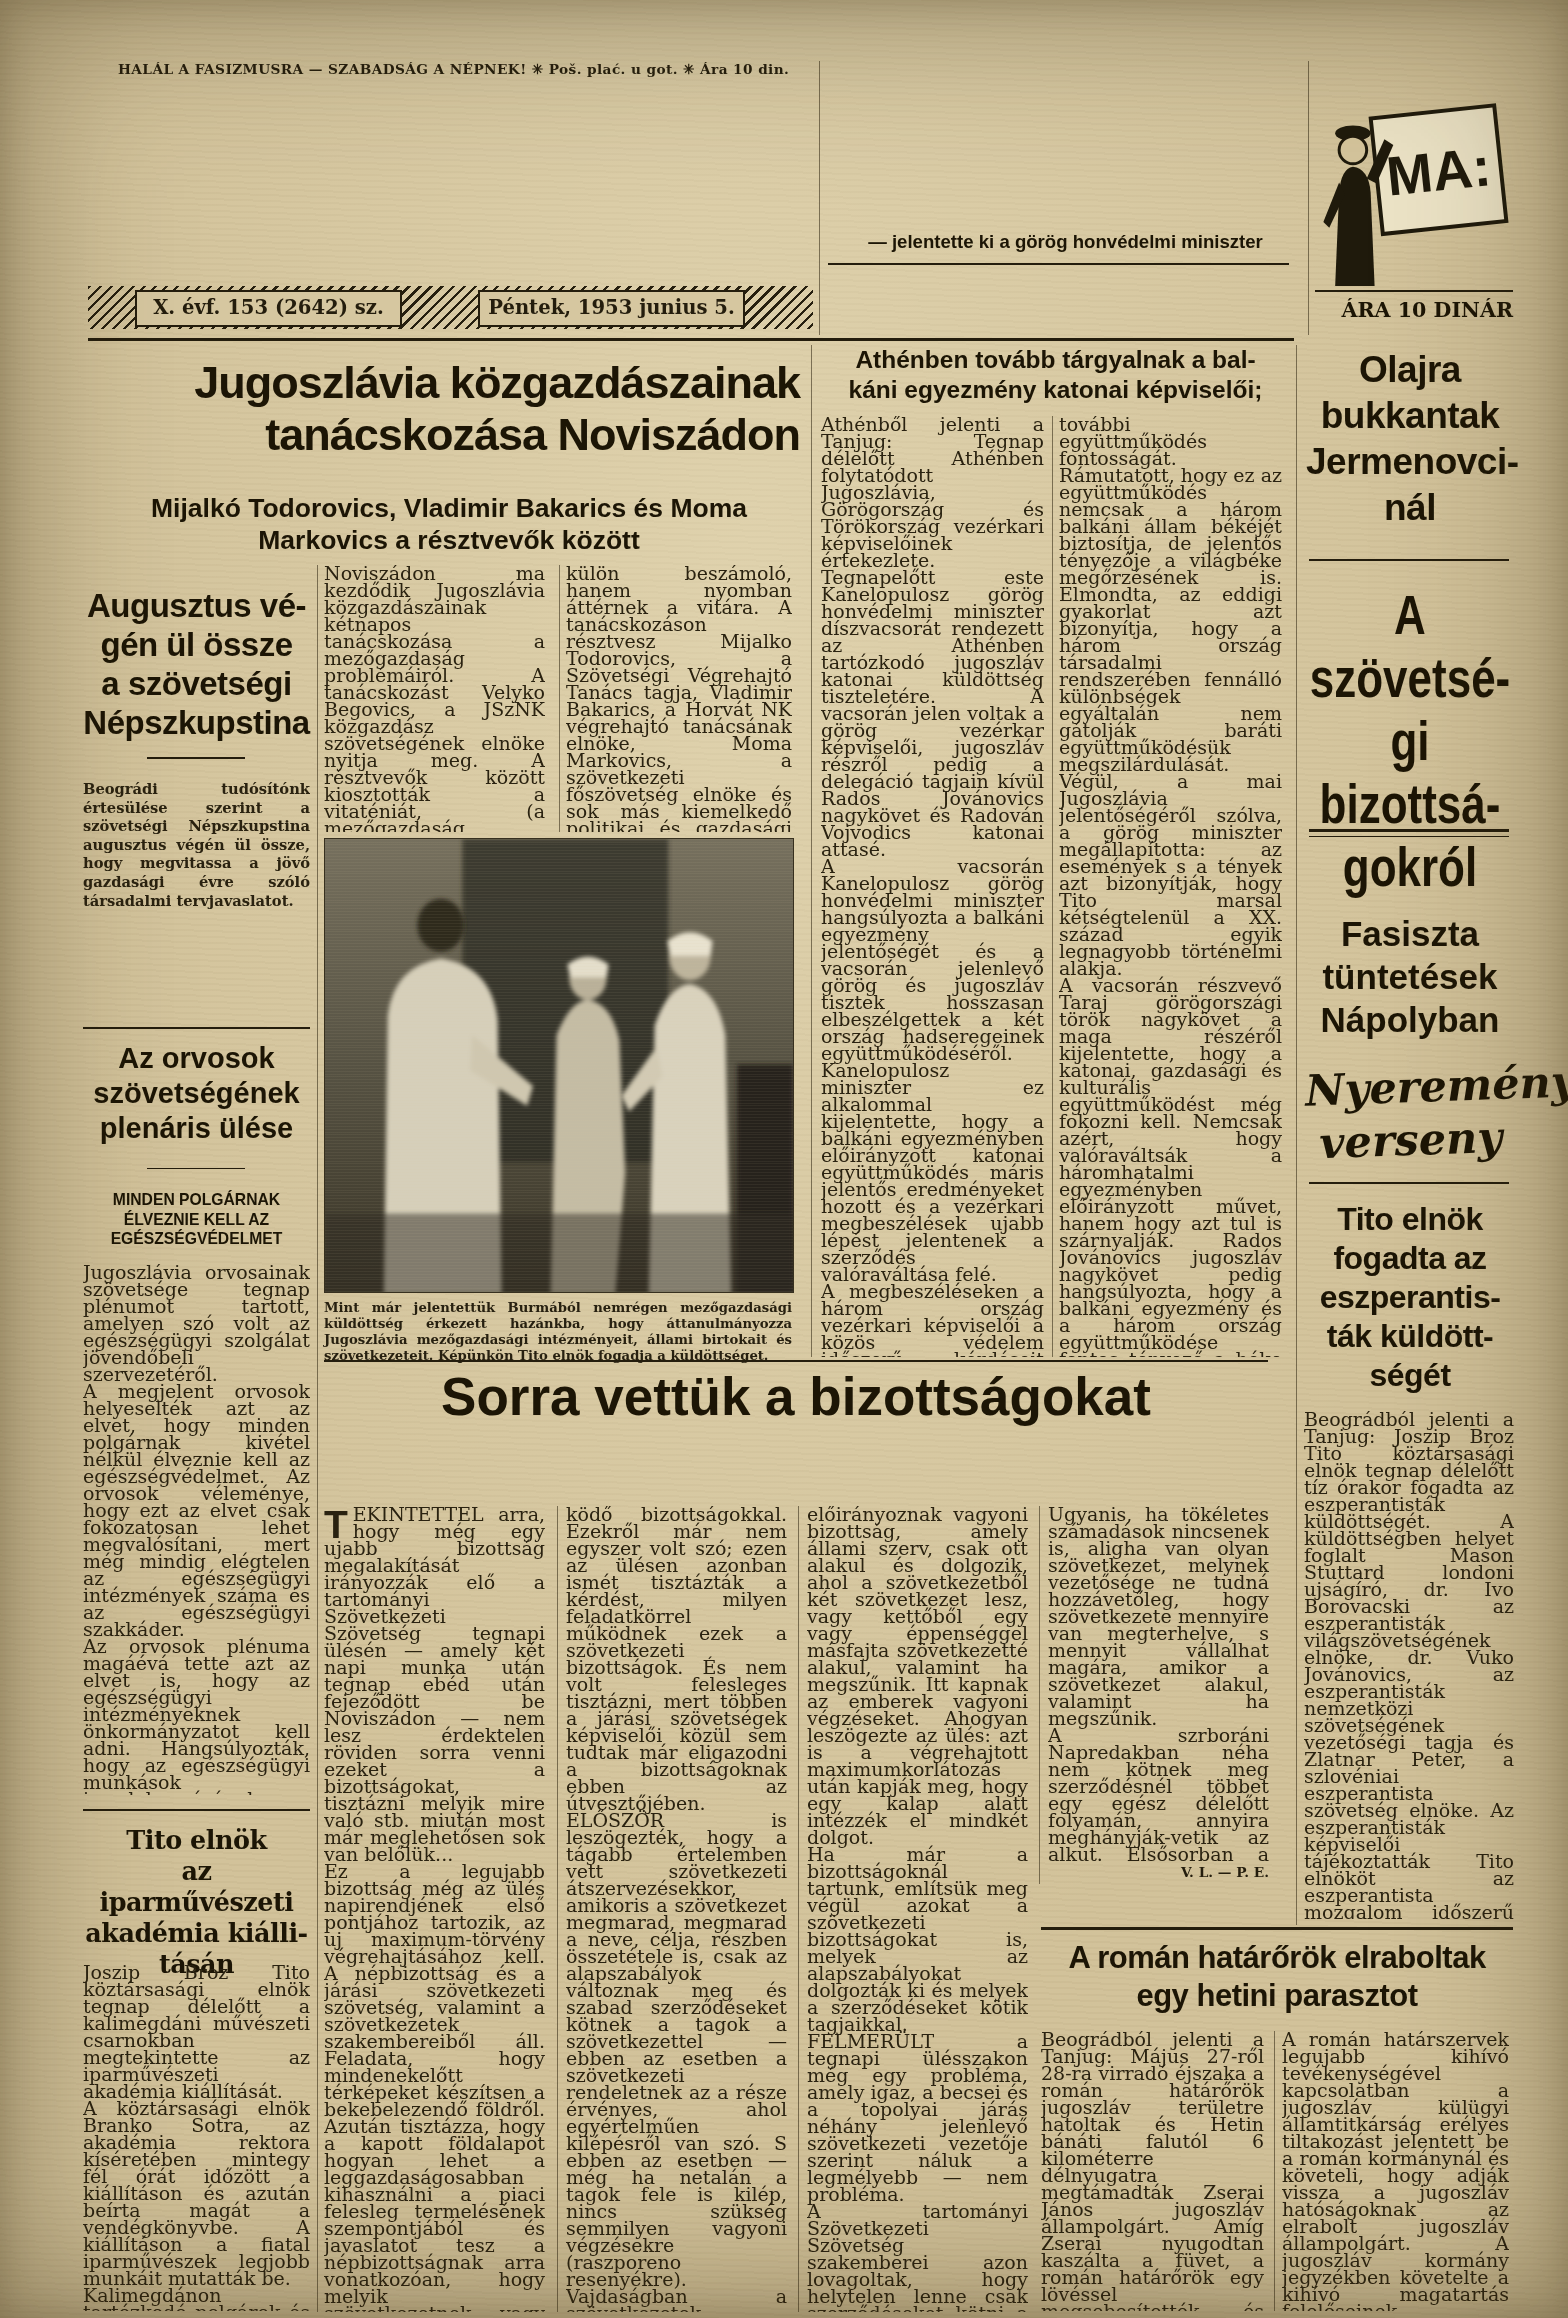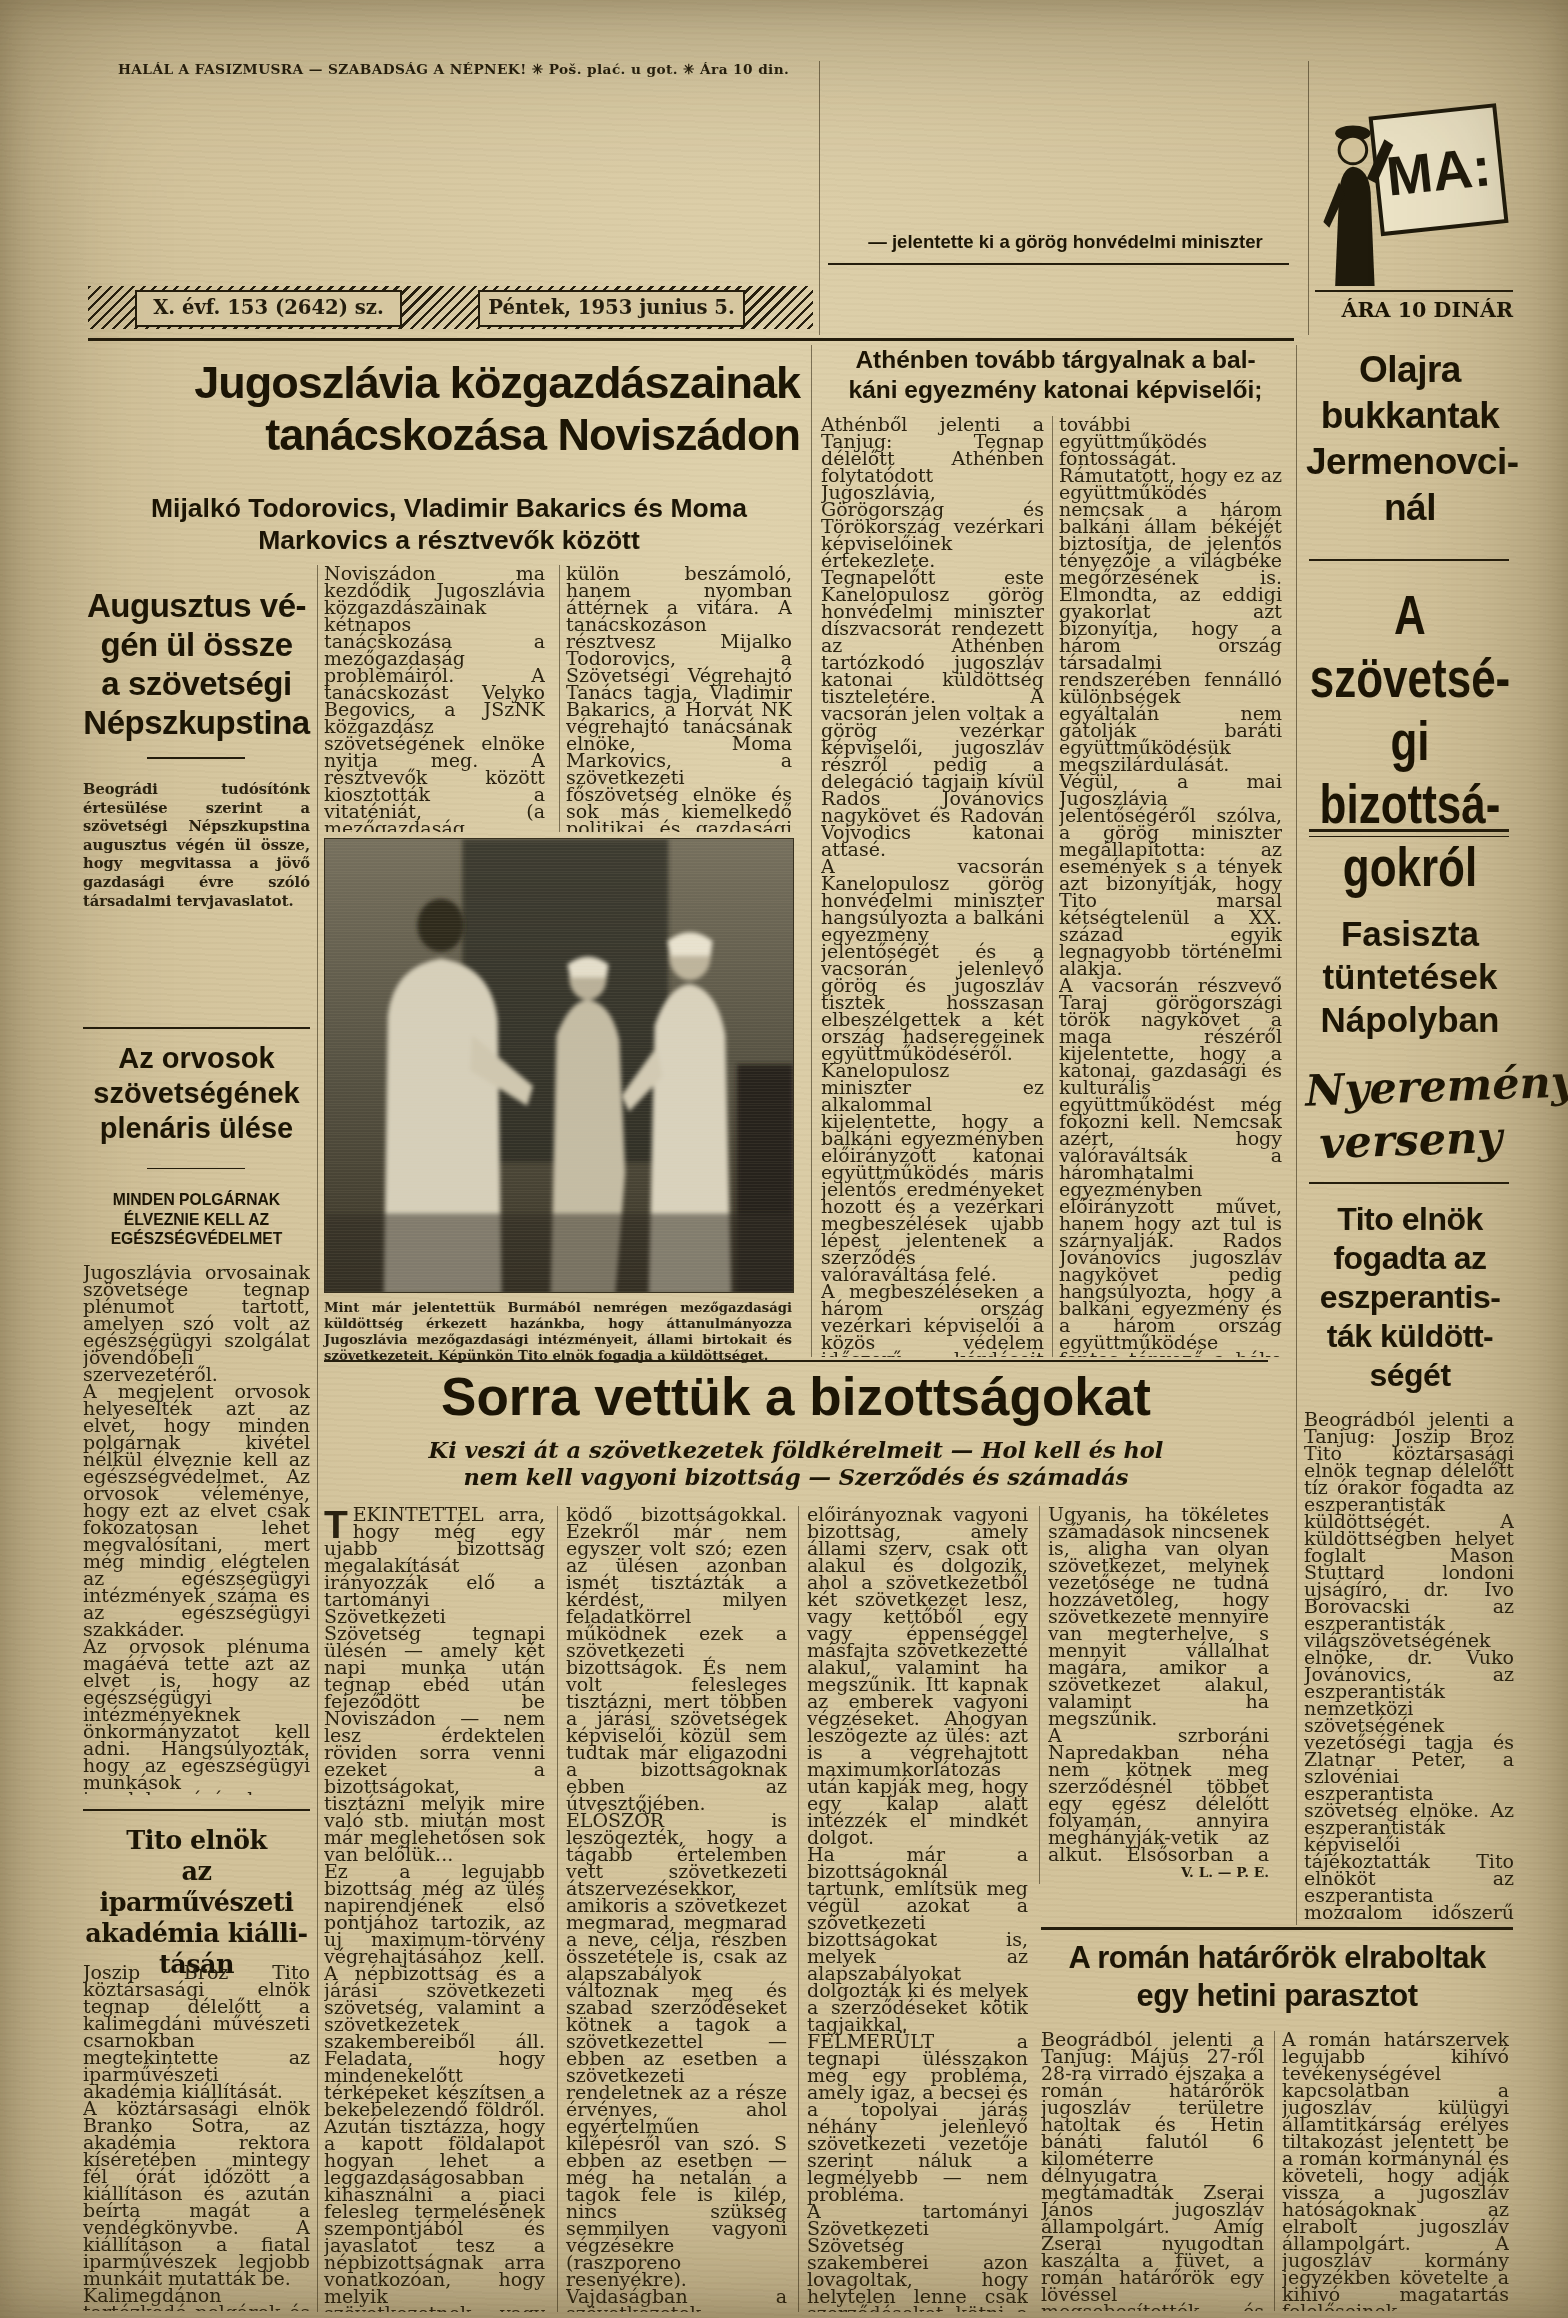--- a/index.html
+++ b/index.html
@@ -152,22 +152,20 @@
 A vacsorán Kanelopulosz görög honvédelmi miniszter hangsúlyozta a balkáni egyezmény jelentőségét és a vacsorán jelenlevő görög és jugoszláv tisztek hosszasan elbeszélgettek a két ország hadseregeinek együttműködéséről. Kanelopulosz miniszter ez alkalommal kijelentette, hogy a balkáni egyezményben előirányzott katonai együttműködés máris jelentős eredményeket hozott és a vezérkari megbeszélések ujabb lépést jelentenek a szerződés valóraváltása felé.
 A megbeszéléseken a három ország vezérkari képviselői a közös védelem időszerű kérdéseit vitatják meg és megállapodnak a további értekezletek időpontjában is. Az értekezlet második napján a vezérkari képviselők a balkáni térség védelmi kérdéseivel foglalkoztak. A tanácskozások szívélyes és baráti légkörben folynak és előreláthatólag néhány napig tartanak még. A megfigyelők véleménye szerint az athéni katonai tárgyalások ujabb bizonyítékai a három ország mind szorosabb együttműködésének.</div>
   <div class="abs body-text" style="left:1059px;top:416px;width:223px;height:941px;">további együttműködés fontosságát. Rámutatott, hogy ez az együttműködés nemcsak a három balkáni állam békéjét biztosítja, de jelentős tényezője a világbéke megőrzésének is. Elmondta, az eddigi gyakorlat azt bizonyítja, hogy a három ország társadalmi rendszerében fennálló különbségek egyáltalán nem gátolják baráti együttműködésük megszilárdulását. Végül, a mai Jugoszlávia jelentőségéről szólva, a görög miniszter megállapította: az események s a tények azt bizonyítják, hogy Tito marsal kétségtelenül a XX. század egyik legnagyobb történelmi alakja.
 A vacsorán részvevő Taraj görögországi török nagykövet a maga részéről kijelentette, hogy a katonai, gazdasági és kulturális együttműködést még fokozni kell. Nemcsak azért, hogy valóraváltsák a háromhatalmi egyezményben előirányzott művet, hanem hogy azt tul is szárnyalják. Rados Jovánovics jugoszláv nagykövet pedig hangsúlyozta, hogy a balkáni egyezmény és a három ország együttműködése fontos tényező a béke és a nemzeti biztonság megőrzésében. Hangsúlyozta, hogy az események eddigi fejlődése azt bizonyítja, hogy minden feltétel megvan a balkáni egyezmény valóraváltására.
 Tegnap este Kitrilakisz tábornok, a görög vezérkar főnöke rendezett ünnepi fogadást a háromhatalmi tárgyalásokon résztvevő jugoszláv és török katonai küldöttség tiszteletére. A fogadáson megjelent Kanelopulosz honvédelmi miniszter, a görög vezérkar képviselői, Rados Jovánovics jugoszláv nagykövet, Taraj török nagykövet és sokan mások és résztvevők.</div>
   <div class="abs vrule" style="left:1052px;top:416px;height:941px;"></div>
   <div class="abs vrule" style="left:811px;top:345px;height:1012px;"></div>
 
   <div class="abs hrule" style="left:324px;top:1360px;width:944px;height:2px;"></div>
   <div class="abs hl sans" style="left:324px;top:1368px;width:944px;font-size:53px;line-height:57px;">Sorra vettük a bizottságokat</div>
-  <div class="abs hl script" style="left:324px;top:1437px;width:944px;font-size:22.5px;line-height:27.4px;">Ki veszi át a szövetkezetek földkérelmeit — Hol kell és hol
-nem kell vagyoni bizottság — Szerződés és számadás</div>
 
   <div class="abs body-text dc" style="left:324px;top:1506px;width:221px;height:806px;">TEKINTETTEL arra, hogy még egy ujabb bizottság megalakítását irányozzák elő a tartományi Szövetkezeti Szövetség tegnapi ülésén — amely két napi munka után tegnap ebéd után fejeződött be Noviszádon — nem lesz érdektelen röviden sorra venni ezeket a bizottságokat, tisztázni melyik mire való stb. miután most már meglehetősen sok van belőlük...
 Ez a legujabb bizottság még az ülés napirendjének első pontjához tartozik, az uj maximum-törvény végrehajtásához kell. A népbizottság és a járási szövetkezeti szövetség, valamint a szövetkezetek szakembereiből áll. Feladata, hogy mindenekelőtt térképeket készítsen a bekebelezendő földről. Azután tisztázza, hogy a kapott földalapot hogyan lehet a leggazdaságosabban kihasználni a piaci felesleg termelésének szempontjából és javaslatot tesz a népbizottságnak arra vonatkozóan, hogy melyik szövetkezetnek, vagy birtoknak adják a földet. Ez a bizottság veszi át a szövetkezetek földkérelmeit is.
 Nem tévesztendő össze ez a bizottság a tegnap ismertetett földmegváltási bizottsággal, amely állami szerv és melynek feladatairól tegnapi számunkban írtunk. Valamint nem tévesztendő össze egyik fentebb említett bizottság sem a szövetkezetek átszervezése körül mű-</div>
   <div class="abs body-text" style="left:566px;top:1506px;width:221px;height:806px;">ködő bizottságokkal. Ezekről már nem egyszer volt szó; ezen az ülésen azonban ismét tisztázták a kérdést, milyen feladatkörrel működnek ezek a szövetkezeti bizottságok. És nem volt felesleges tisztázni, mert többen a járási szövetségek képviselői közül sem tudtak már eligazodni a bizottságoknak ebben az útvesztőjében.
 ELŐSZÖR is leszögezték, hogy a tágabb értelemben vett szövetkezeti átszervezésekkor, amikoris a szövetkezet megmarad, megmarad a neve, célja, részben összetétele is, csak az alapszabályok változnak meg és szabad szerződéseket kötnek a tagok a szövetkezettel — ebben az esetben a szövetkezeti rendeletnek az a része érvényes, ahol egyértelműen kilépésről van szó. S ebben az esetben — még ha netalán a tagok fele is kilép, nincs szükség semmilyen vagyoni végzésekre (raszporeno resenyékre). Vajdaságban a szövetkezetek túlnyomó többségében pedig ez a helyzet — egyéni kilépésekről van szó. Itt, ezekben a szövetkezetekben, a szövetkezeti vezetőséggel állapodnak meg a kilépő tagok arról, hogy mit kapnak vissza, mennyi adósságot vállalnak a passzívákból stb. Erről a megállapodásról mindenesetben írásos okmányt kell kiállítani.</div>
   <div class="abs body-text" style="left:807px;top:1506px;width:221px;height:806px;">előirányoznak vagyoni bizottság, amely állami szerv, csak ott alakul és dolgozik, ahol a szövetkezetből két szövetkezet lesz, vagy kettőből egy vagy éppenséggel másfajta szövetkezetté alakul, valamint ha megszűnik. Itt kapnak az emberek vagyoni végzéseket. Ahogyan leszögezte az ülés: azt is a végrehajtott maximumkorlátozás után kapják meg, hogy egy kalap alatt intézzék el mindkét dolgot.
 Ha már a bizottságoknál tartunk, említsük meg végül azokat a szövetkezeti bizottságokat is, melyek az alapszabályokat dolgozták ki és melyek a szerződéseket kötik tagjaikkal.
 FELMERÜLT a tegnapi ülésszakon még egy probléma, amely igaz, a becsei és a topolyai járás néhány jelenlevő szövetkezeti vezetője szerint náluk a legmélyebb — nem probléma.
 A tartományi Szövetkezeti Szövetség szakemberei azon lovagoltak, hogy helytelen lenne csak szerződéseket kötni a szövetkezeteknek tagjaikkal és nem számolni is ugyanakkor: vajjon teljesíteni tudják-e a szövetkezetek szerződéses kötelezettségeiket az eddigi számadások nélkül.</div>

